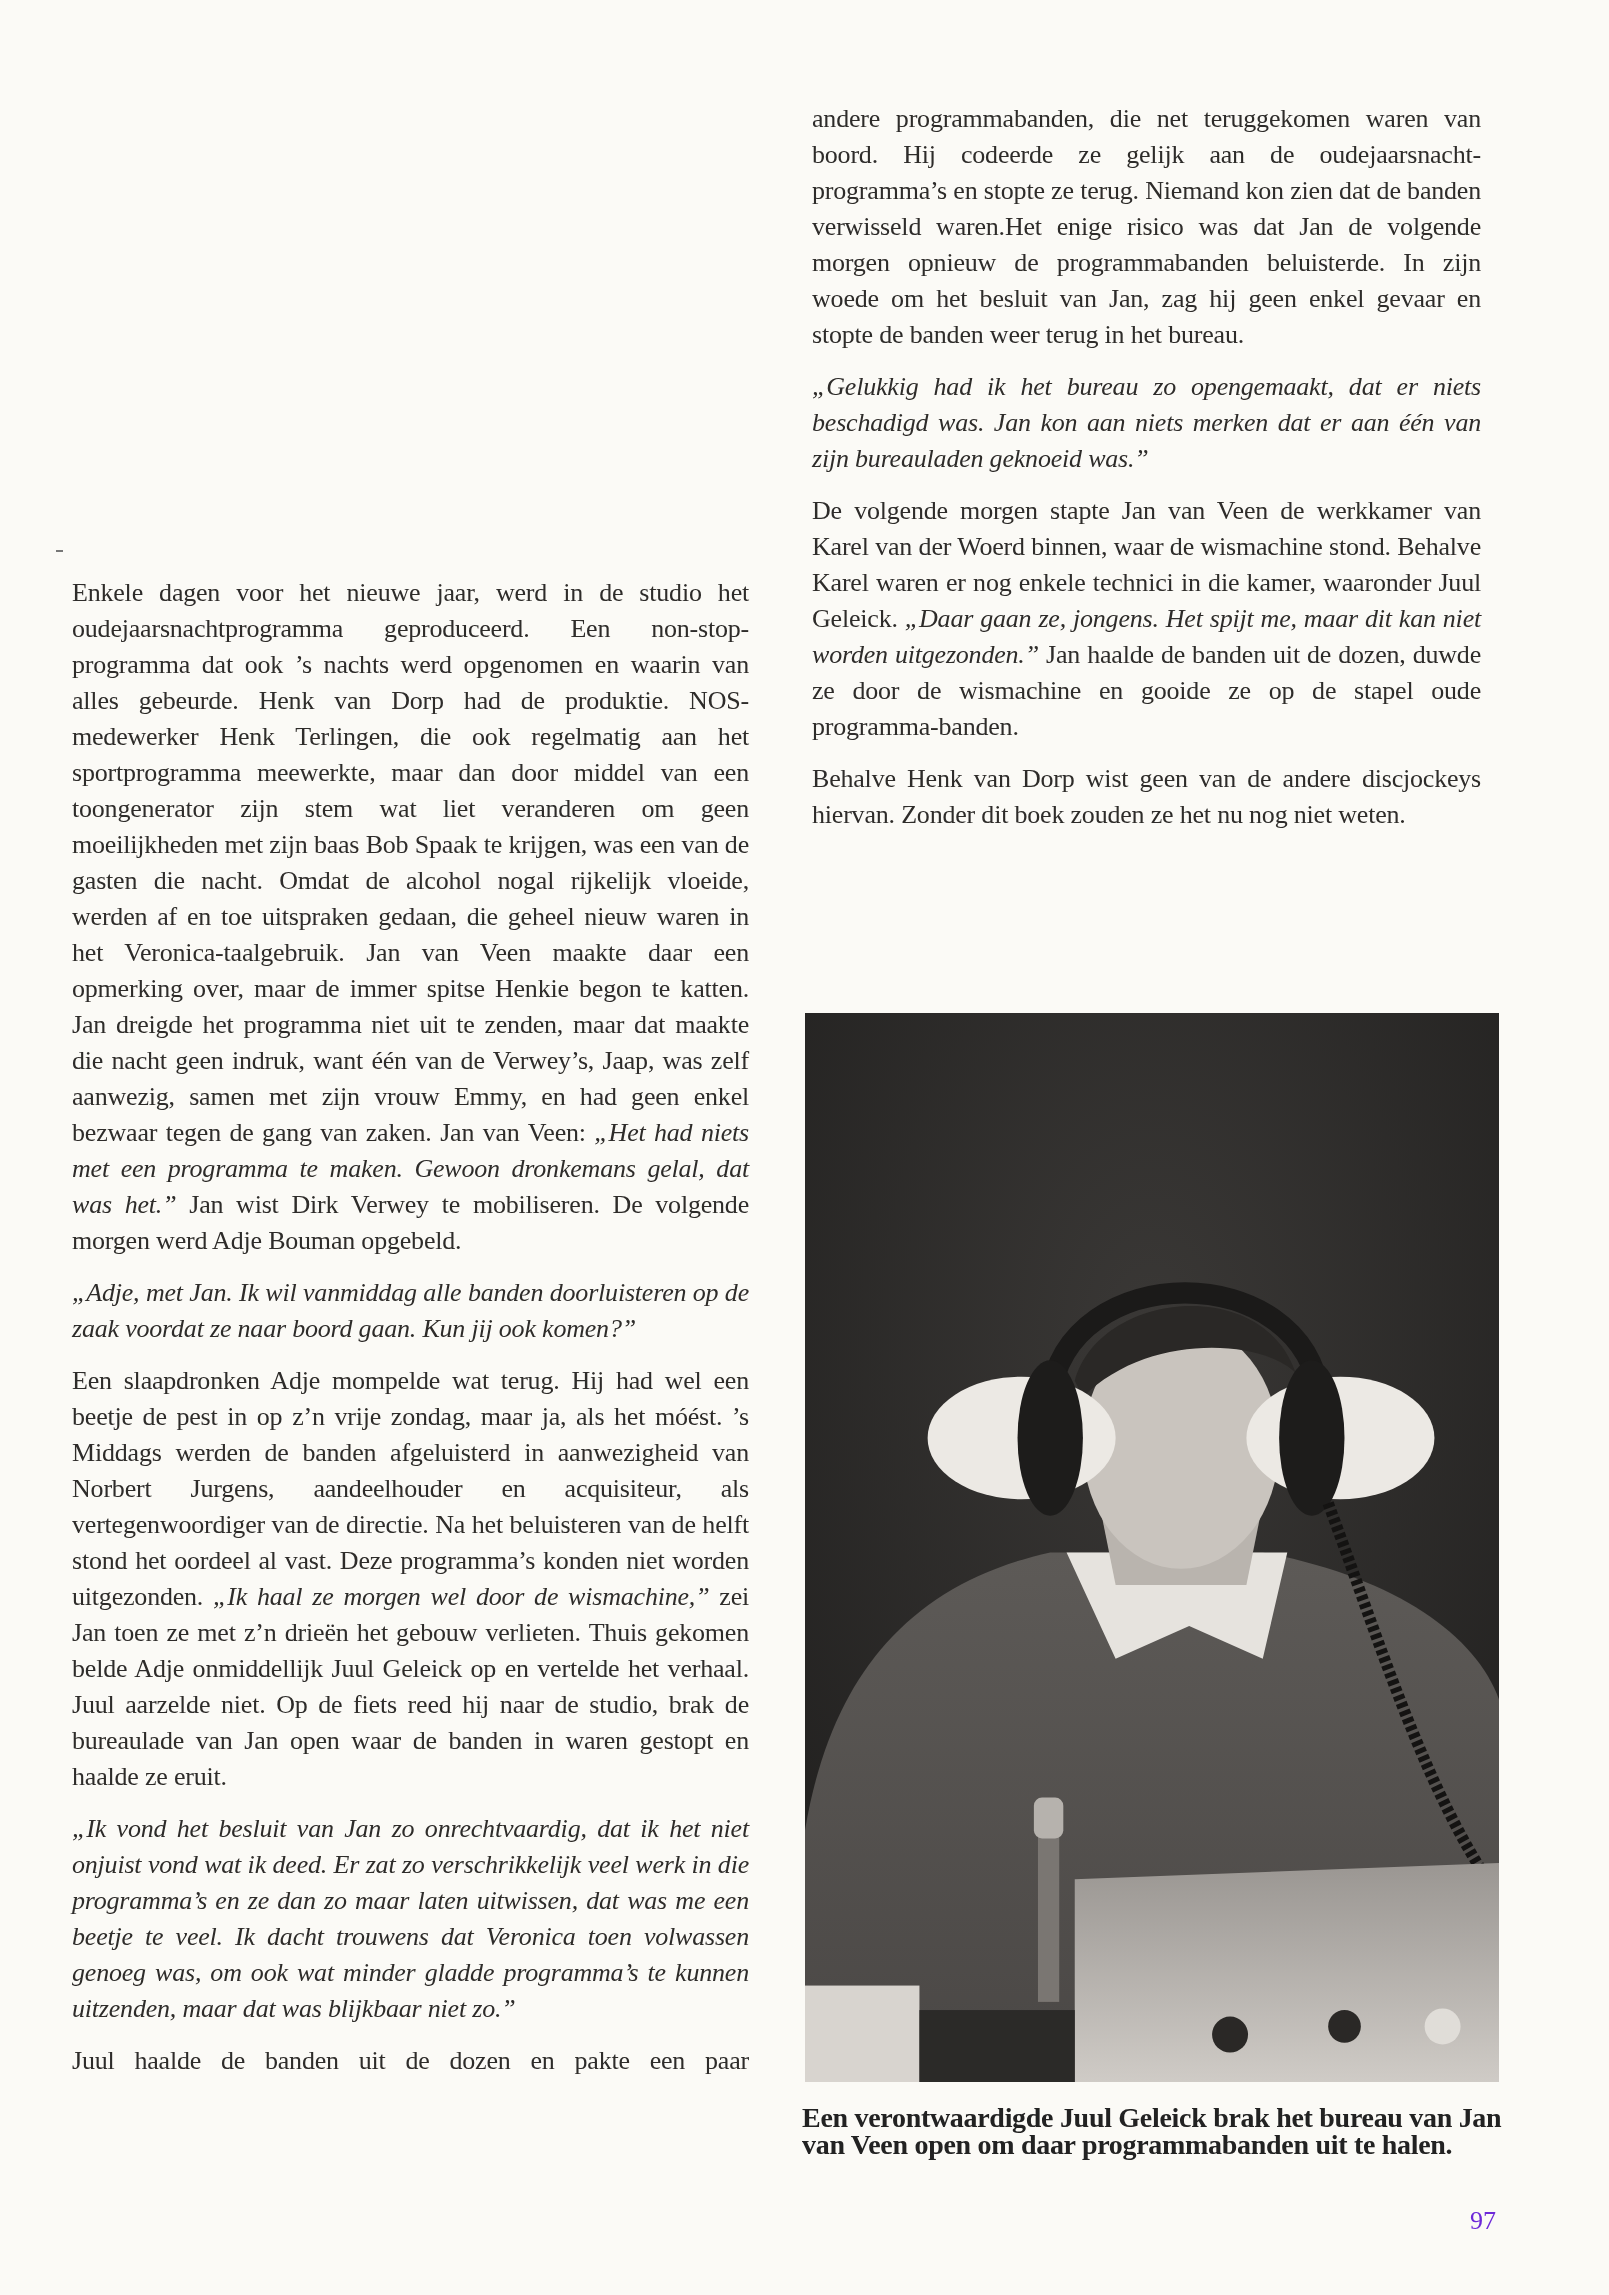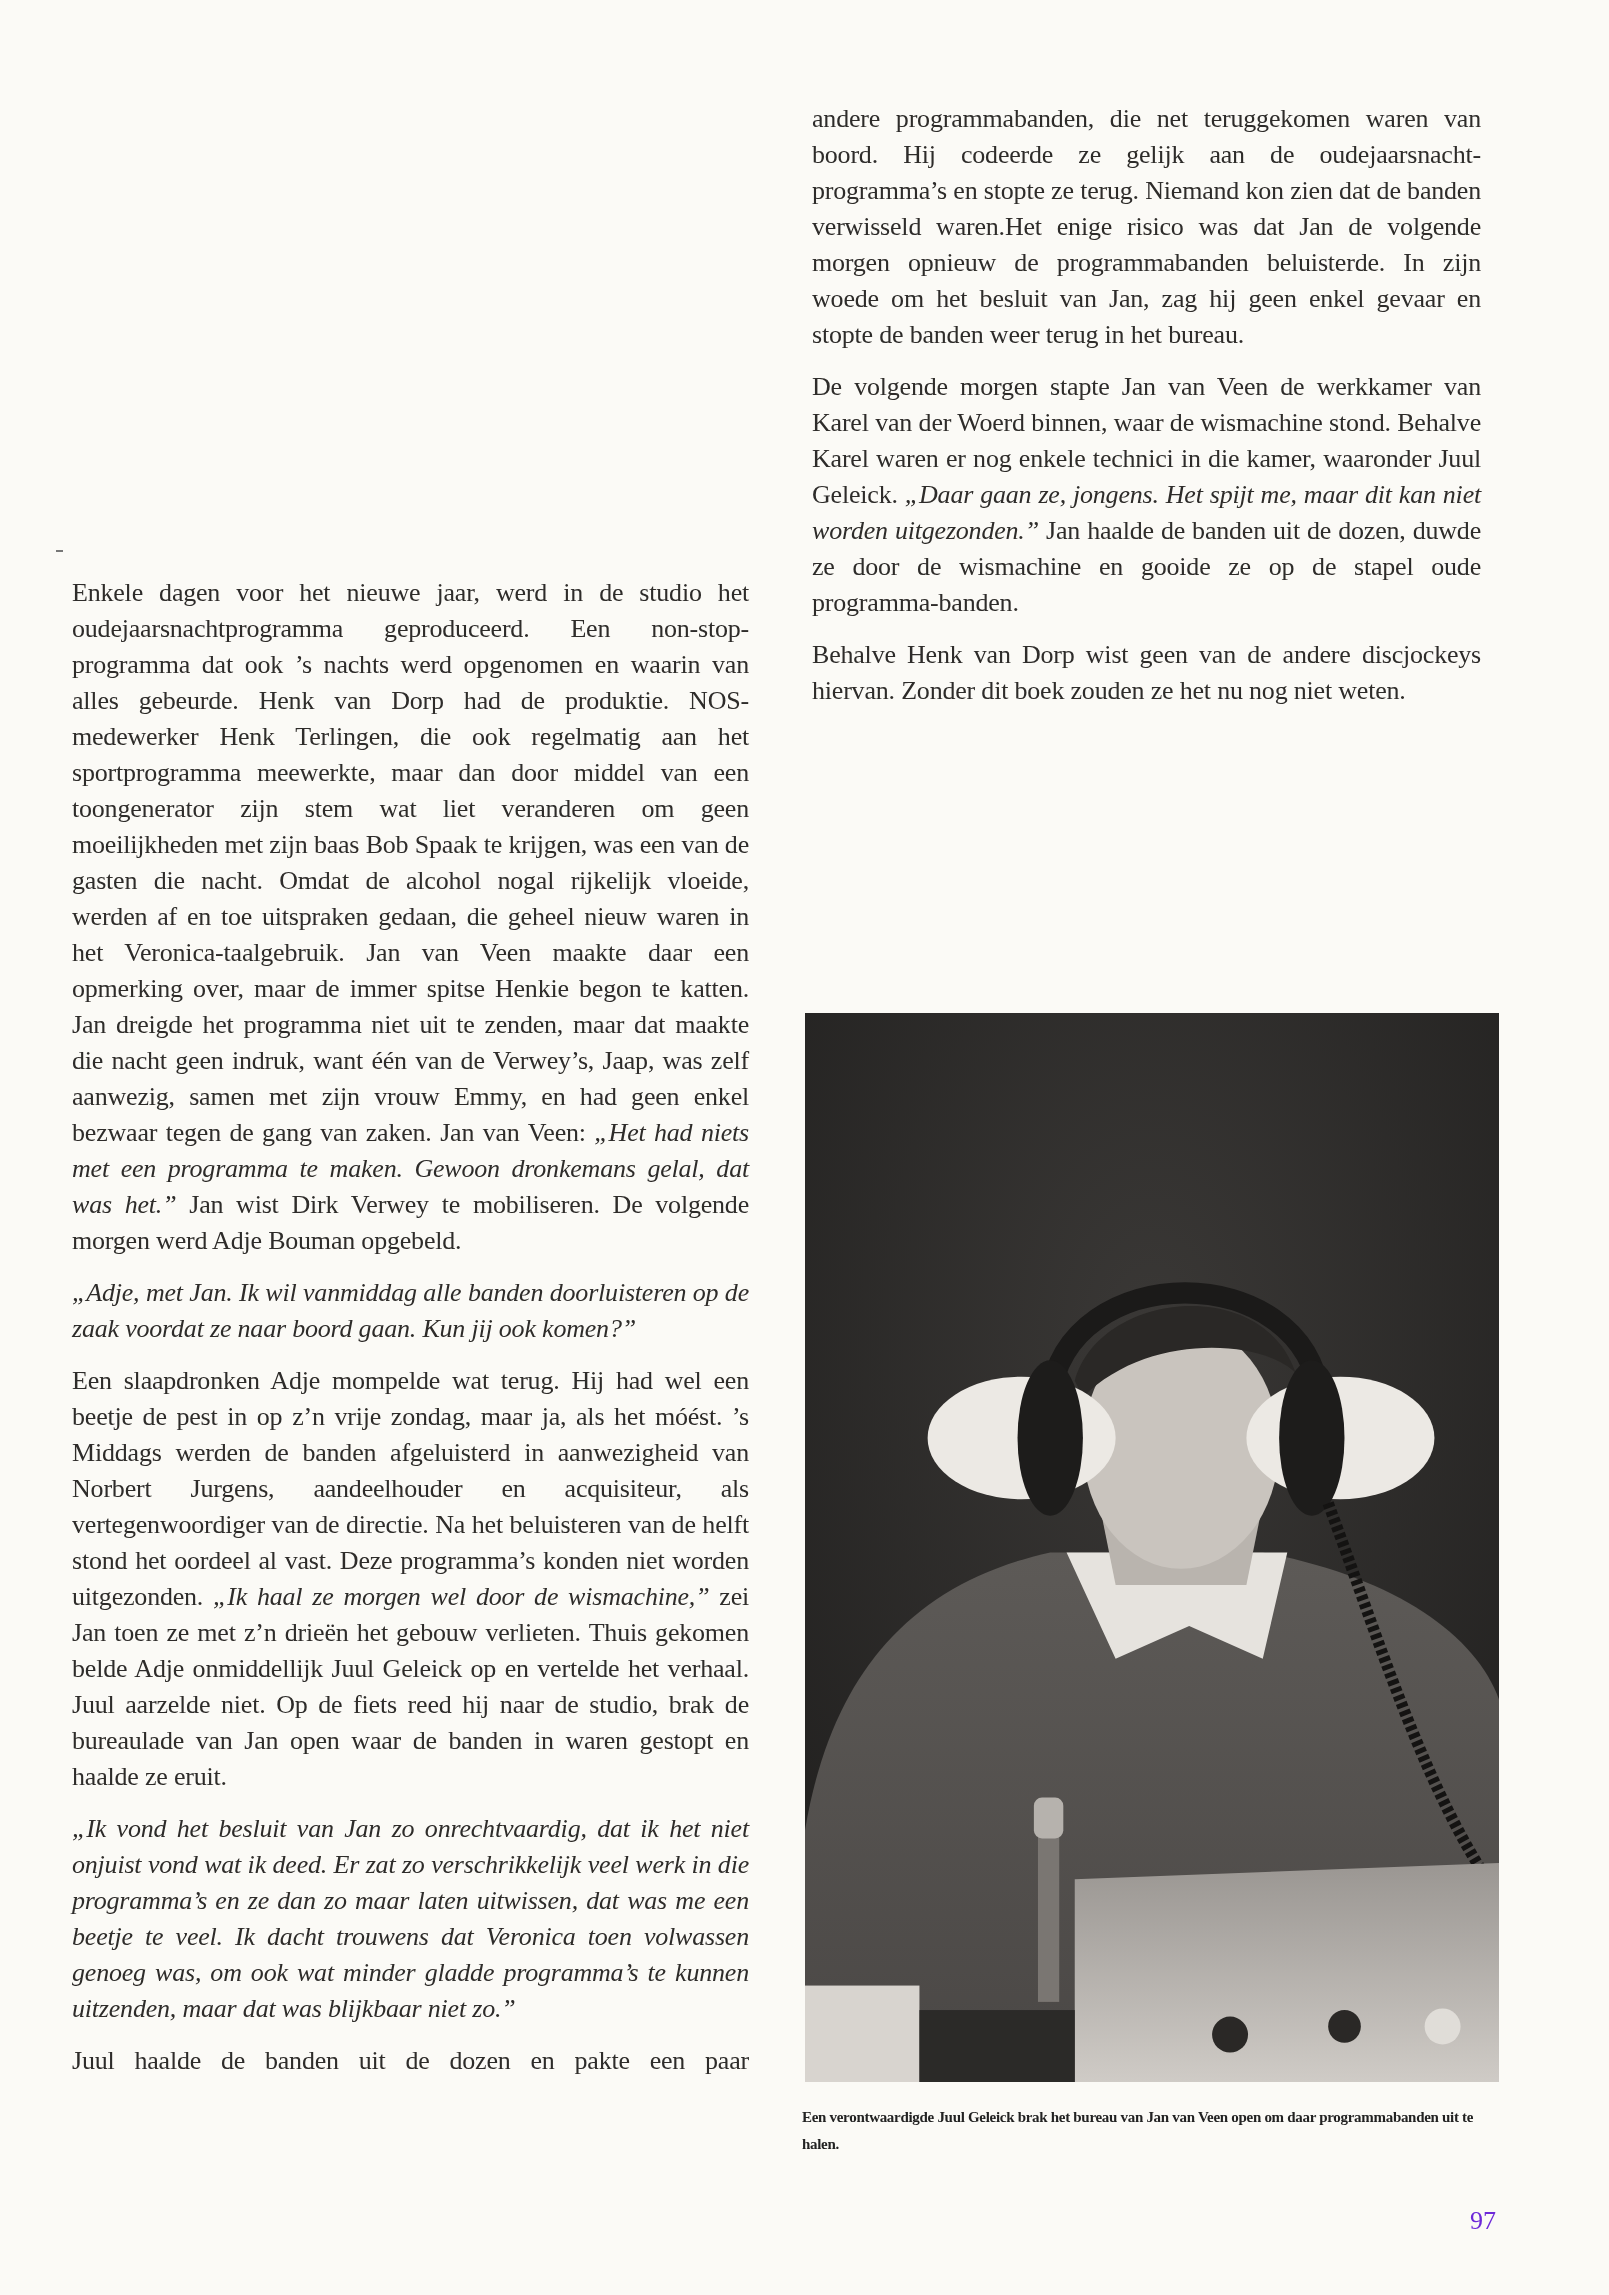--- a/index.html
+++ b/index.html
@@ -32,21 +32,21 @@
     width: 694px; height: 1069px;
     overflow: hidden;
     background: #2f2d2b;
   }
   .photo svg { display: block; width: 100%; height: 100%; }
   .caption {
     position: absolute;
     left: 802px; top: 2104px; width: 703px;
     font-family: "Liberation Serif", "DejaVu Serif", serif;
     font-weight: bold;
-    font-size: 15px;
+    font-size: 28px;
     line-height: 27px;
     letter-spacing: -0.3px;
     color: #222;
   }
   .page-number {
     position: absolute;
     left: 1470px; top: 2206px;
     font-size: 26px; color: #6d28d9;
   }
 </style>
@@ -58,20 +58,21 @@
 <div class="column col-left">
   <p><span>Enkele dagen voor het nieuwe jaar, werd in de studio het oudejaarsnachtprogramma geproduceerd. Een non-stop-programma dat ook ’s nachts werd opgenomen en waarin van alles gebeurde. Henk van Dorp had de produktie. NOS-medewerker Henk Terlingen, die ook regelmatig aan het sportprogramma meewerkte, maar dan door middel van een toongenerator zijn stem wat liet veranderen om geen moeilijkheden met zijn baas Bob Spaak te krijgen, was een van de gasten die nacht. Omdat de alcohol nogal rijkelijk vloeide, werden af en toe uitspraken gedaan, die geheel nieuw waren in het Veronica-taalgebruik. Jan van Veen maakte daar een opmerking over, maar de immer spitse Henkie begon te katten. Jan dreigde het programma niet uit te zenden, maar dat maakte die nacht geen indruk, want één van de Verwey’s, Jaap, was zelf aanwezig, samen met zijn vrouw Emmy, en had geen enkel bezwaar tegen de gang van zaken. Jan van Veen: </span><em>„Het had niets met een programma te maken. Gewoon dronkemans gelal, dat was het.”</em><span> Jan wist Dirk Verwey te mobiliseren. De volgende morgen werd Adje Bouman opgebeld.</span></p>
   <p><em>„Adje, met Jan. Ik wil vanmiddag alle banden doorluisteren op de zaak voordat ze naar boord gaan. Kun jij ook komen?”</em></p>
   <p><span>Een slaapdronken Adje mompelde wat terug. Hij had wel een beetje de pest in op z’n vrije zondag, maar ja, als het móést. ’s Middags werden de banden afgeluisterd in aanwezigheid van Norbert Jurgens, aandeelhouder en acquisiteur, als vertegenwoordiger van de directie. Na het beluisteren van de helft stond het oordeel al vast. Deze programma’s konden niet worden uitgezonden. </span><em>„Ik haal ze morgen wel door de wismachine,”</em><span> zei Jan toen ze met z’n drieën het gebouw verlieten. Thuis gekomen belde Adje onmiddellijk Juul Geleick op en vertelde het verhaal. Juul aarzelde niet. Op de fiets reed hij naar de studio, brak de bureaulade van Jan open waar de banden in waren gestopt en haalde ze eruit.</span></p>
   <p><em>„Ik vond het besluit van Jan zo onrechtvaardig, dat ik het niet onjuist vond wat ik deed. Er zat zo verschrikkelijk veel werk in die programma’s en ze dan zo maar laten uitwissen, dat was me een beetje te veel. Ik dacht trouwens dat Veronica toen volwassen genoeg was, om ook wat minder gladde programma’s te kunnen uitzenden, maar dat was blijkbaar niet zo.”</em></p>
   <p style="text-align:justify; text-align-last:justify;"><span>Juul haalde de banden uit de dozen en pakte een paar</span></p>
 </div>
 
 <div class="column col-right">
   <p><span>andere programmabanden, die net teruggekomen waren van boord. Hij codeerde ze gelijk aan de oudejaarsnacht-programma’s en stopte ze terug. Niemand kon zien dat de banden verwisseld waren.Het enige risico was dat Jan de volgende morgen opnieuw de programmabanden beluisterde. In zijn woede om het besluit van Jan, zag hij geen enkel gevaar en stopte de banden weer terug in het bureau.</span></p>
+  <p><em>„Gelukkig had ik het bureau zo opengemaakt, dat er niets beschadigd was. Jan kon aan niets merken dat er aan één van zijn bureauladen geknoeid was.”</em></p>
   <p><span>De volgende morgen stapte Jan van Veen de werkkamer van Karel van der Woerd binnen, waar de wismachine stond. Behalve Karel waren er nog enkele technici in die kamer, waaronder Juul Geleick. </span><em>„Daar gaan ze, jongens. Het spijt me, maar dit kan niet worden uitgezonden.”</em><span> Jan haalde de banden uit de dozen, duwde ze door de wismachine en gooide ze op de stapel oude programma-banden.</span></p>
   <p><span>Behalve Henk van Dorp wist geen van de andere discjockeys hiervan. Zonder dit boek zouden ze het nu nog niet weten.</span></p>
 </div>
 
 <div class="photo">
   <svg viewBox="0 0 849 1308" preserveAspectRatio="none">
     <defs>
       <radialGradient id="bg" cx="0.5" cy="0.3" r="0.8">
         <stop offset="0" stop-color="#3a3836"></stop>
         <stop offset="1" stop-color="#1f1e1d"></stop>

